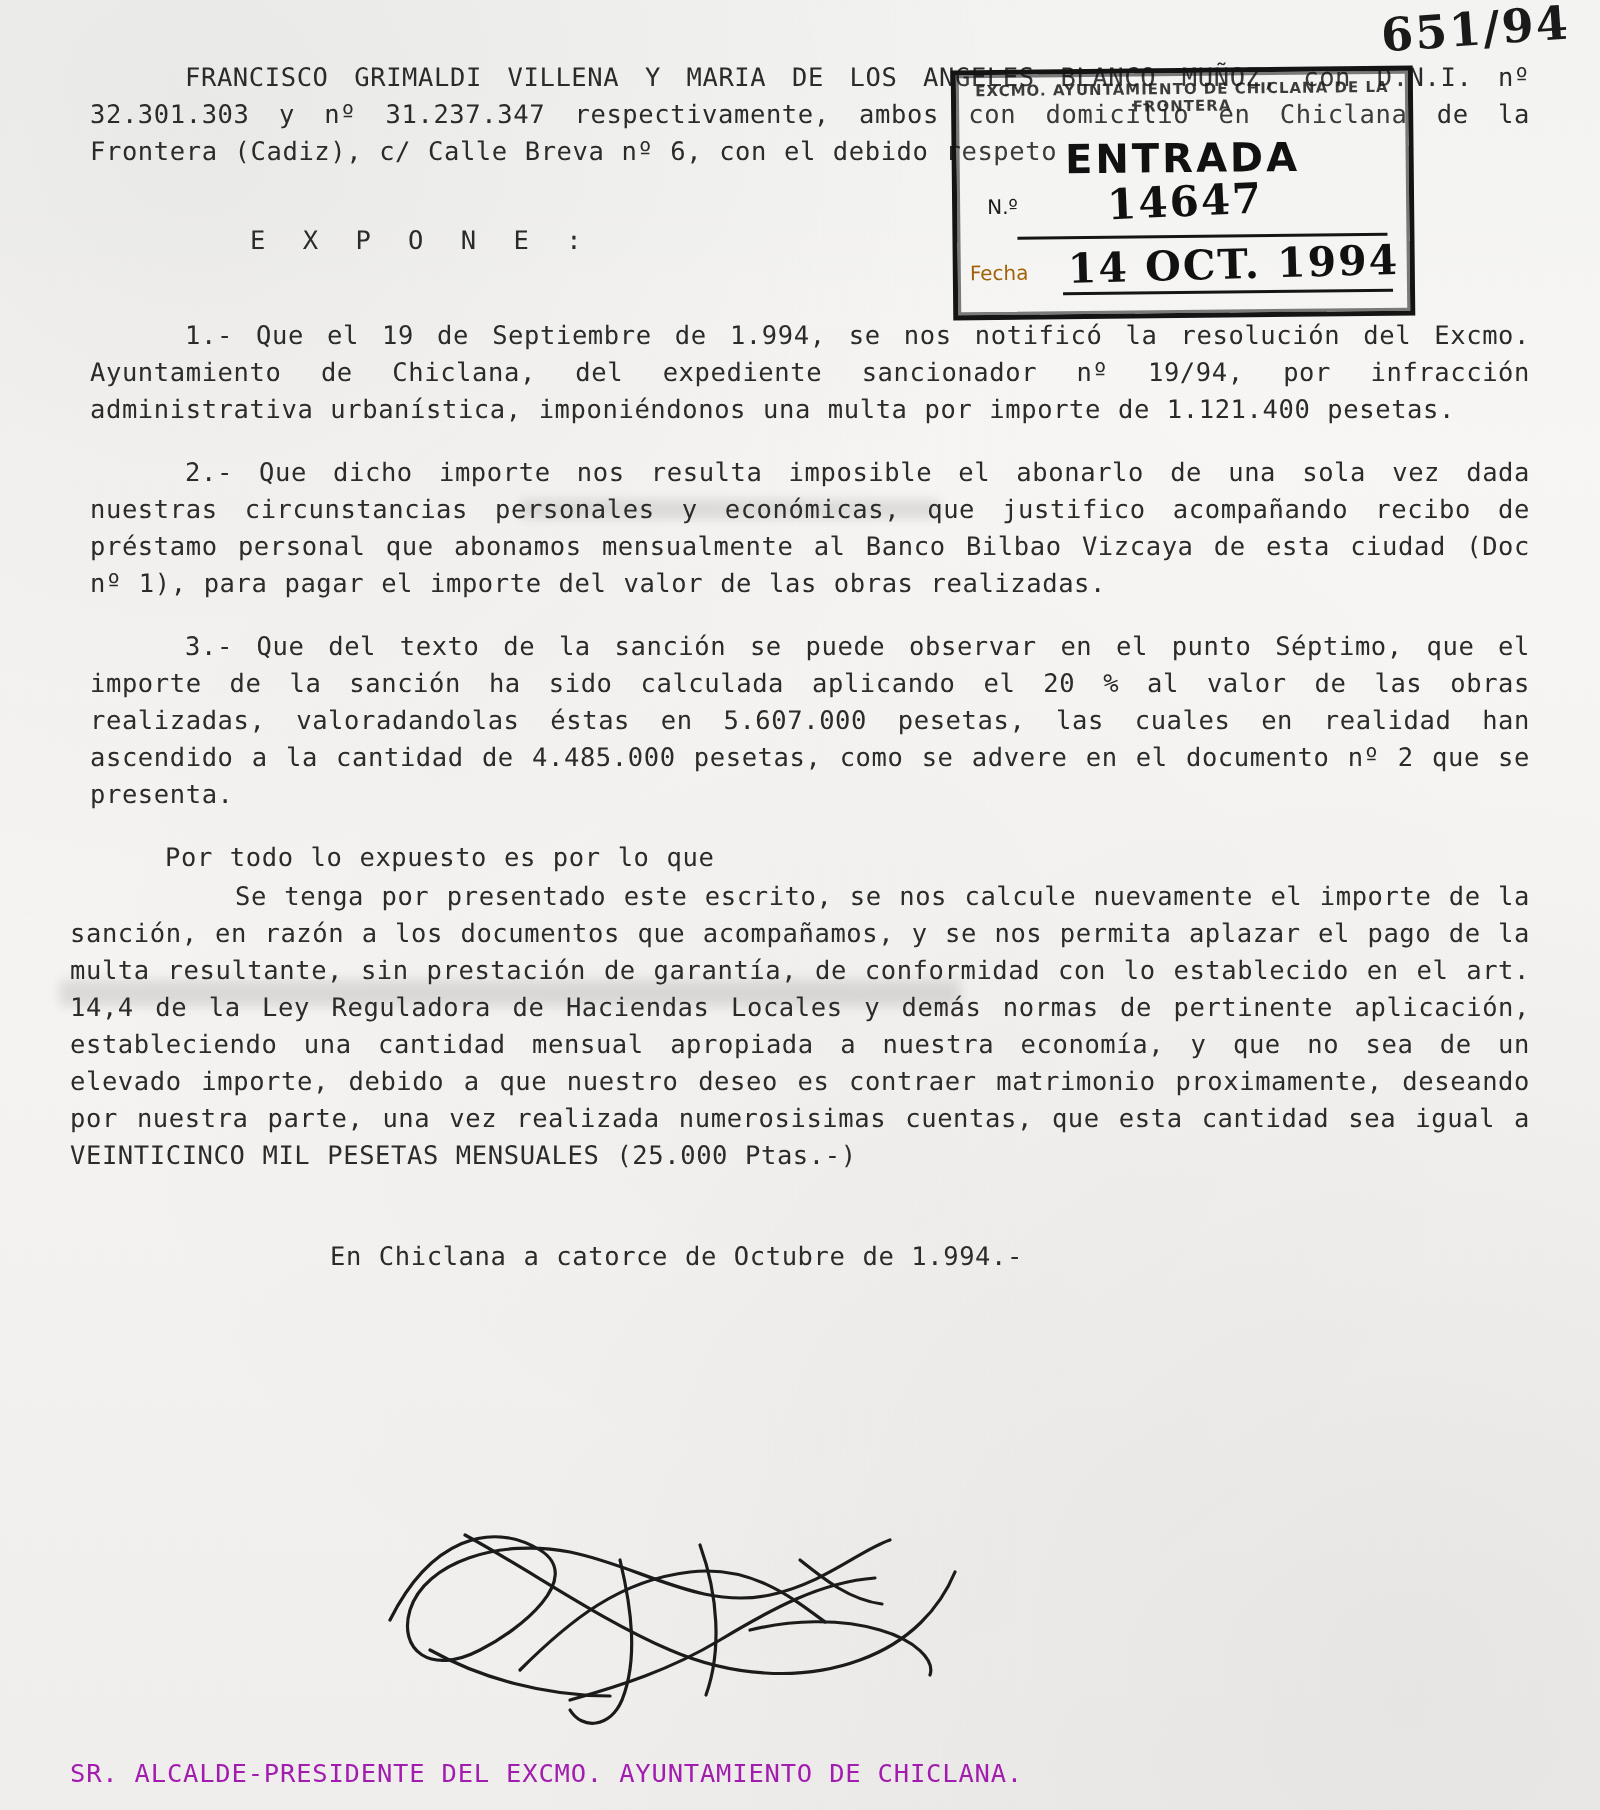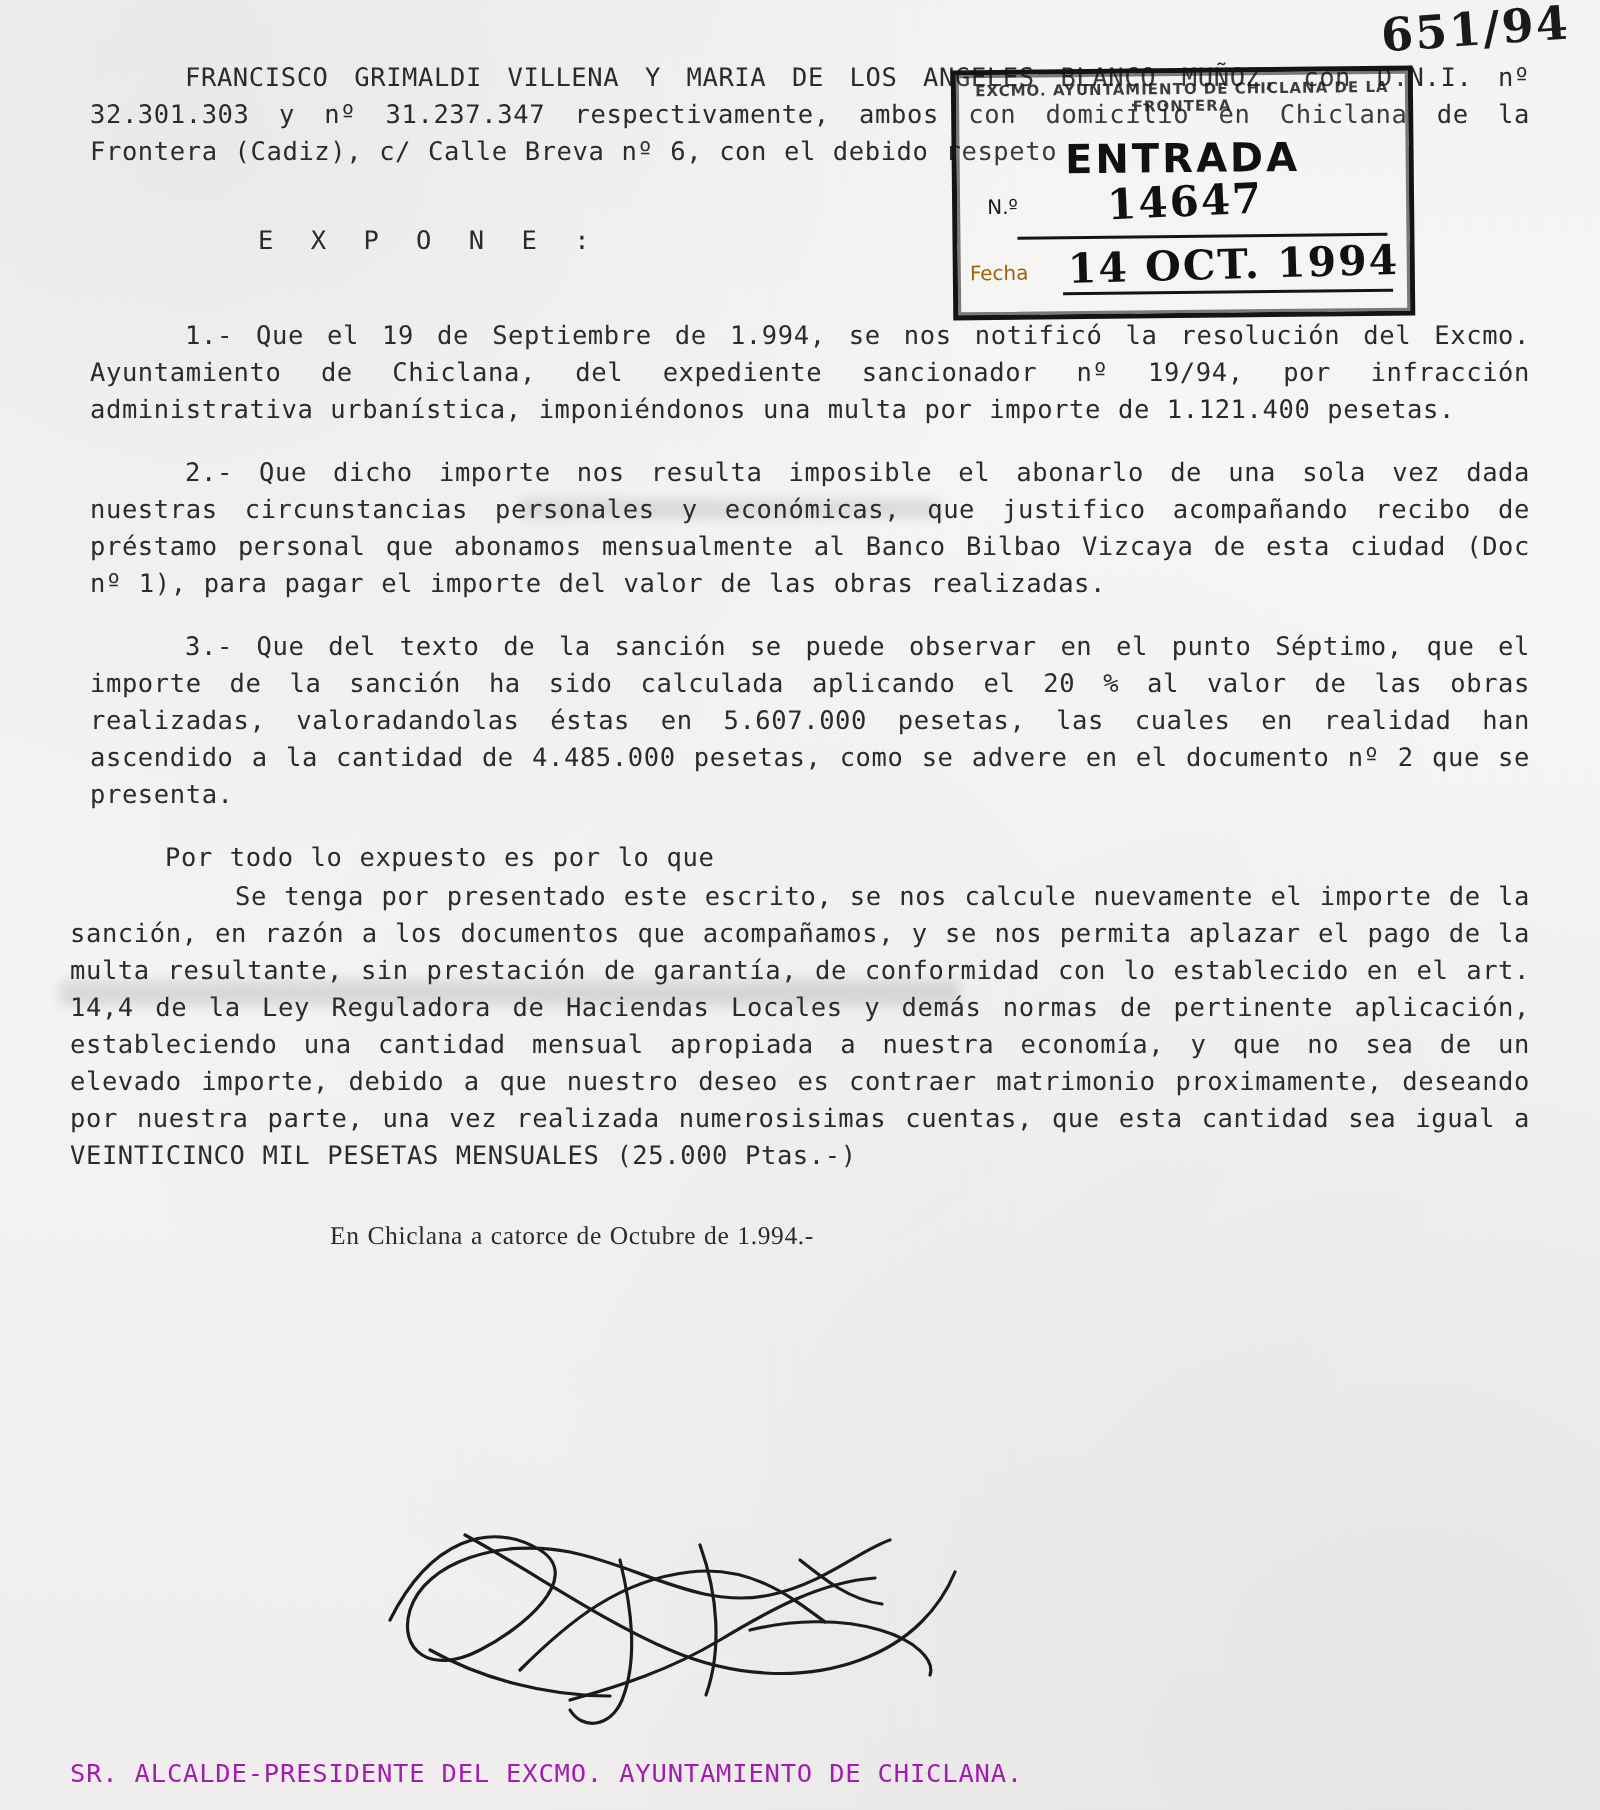--- a/index.html
+++ b/index.html
@@ -52,34 +52,33 @@
 
   .para {
     margin: 0 0 26px 0;
     text-align: justify;
     white-space: pre-wrap;
     word-spacing: 1px;
   }
   .para.indent-1 { text-indent: 95px; margin-left: 20px; }
 
   .heading-spaced {
-    margin: 8px;
+    margin: 0;
     letter-spacing: 11px;
     font-size: 25.5px;
   }
 
   .block-expone { margin: 52px 0 58px 180px; }
   .block-suplico { margin: 6px 0 18px 185px; }
   .por-todo { margin: 14px 0 2px 0; text-indent: 95px; }
 
   .closing {
-    margin: 42px 0 0 0;
+    margin: 64px 0 0 0;
     text-indent: 260px;
     letter-spacing: 0.6px;
-    font-family: Liberation Serif, serif;
   }
 
   .footer-line {
     position: absolute;
     left: 70px;
     bottom: 22px;
     width: 1480px;
     color: #a21caf;
     font-family: "DejaVu Sans Mono", monospace;
     font-size: 25.5px;

